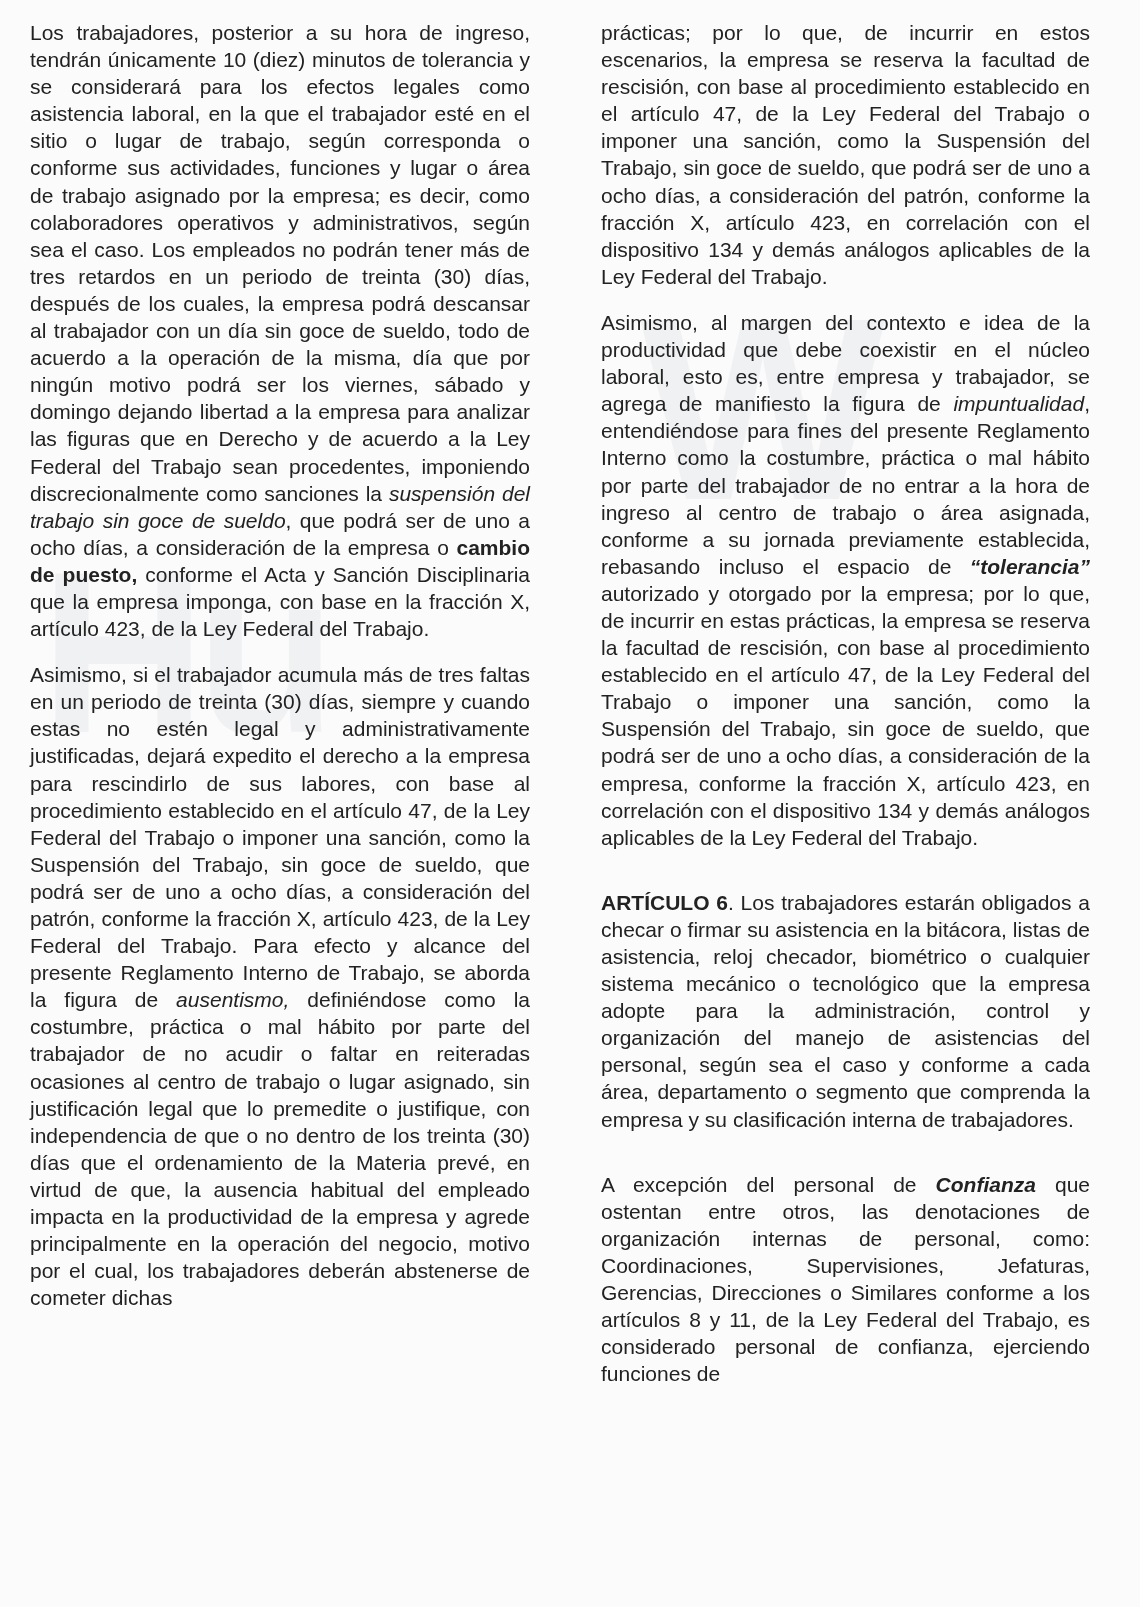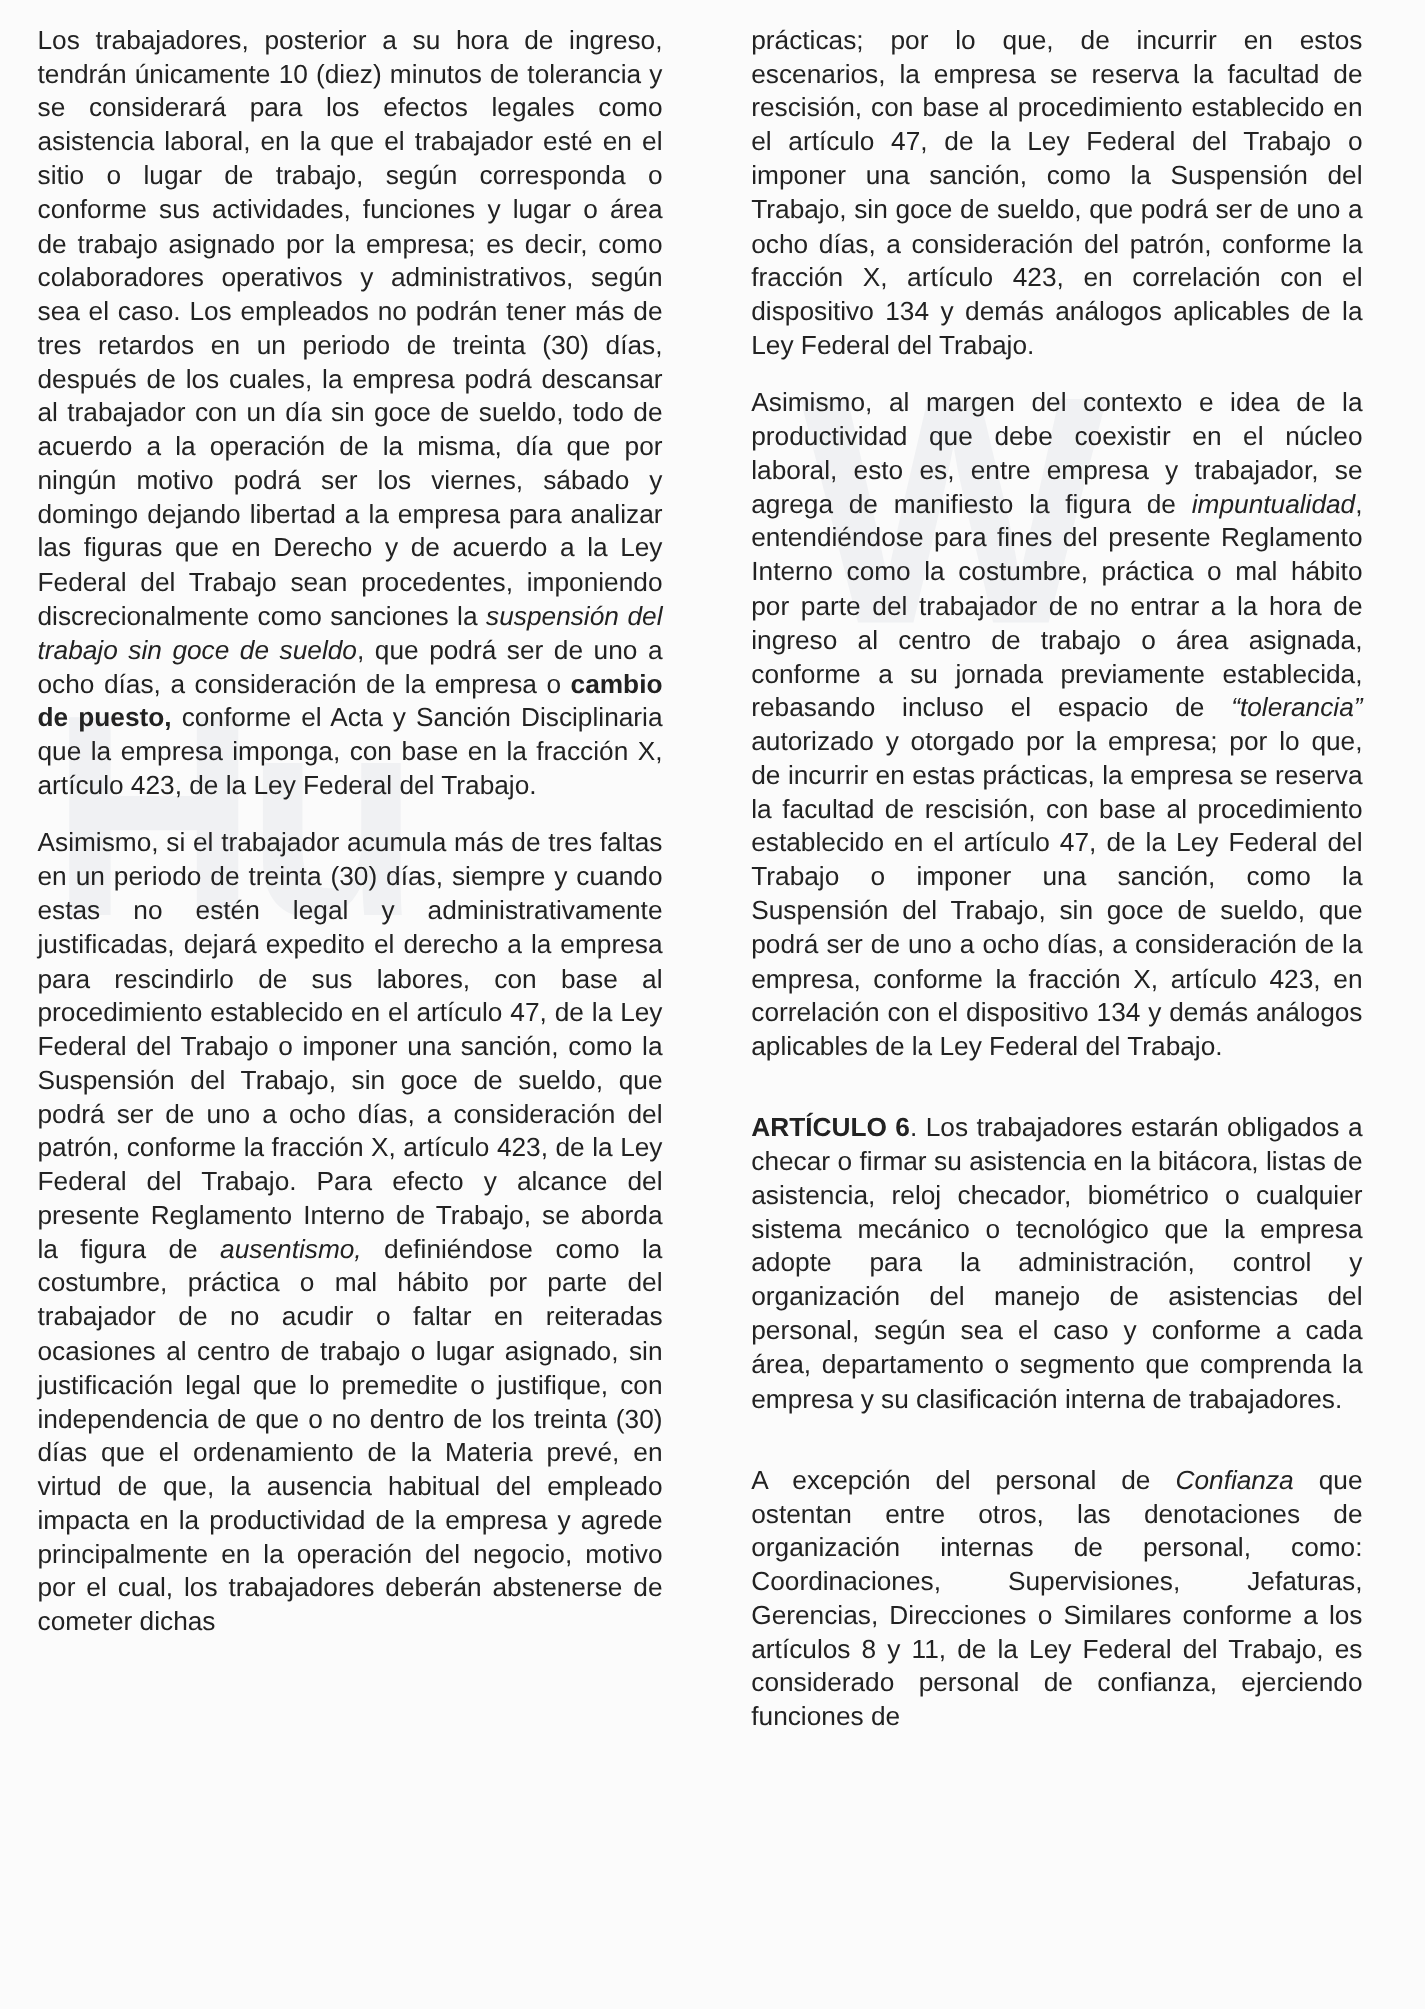--- a/index.html
+++ b/index.html
@@ -19,21 +19,21 @@
       line-height: 27.1px;
       text-align: justify;
       hyphens: none;
     }
     .col-left { left: 30px; width: 500px; }
     .col-right { left: 601px; width: 489px; }
     .para { margin: 0 0 19px 0; }
     .para.gap-large { margin-top: 38px; }
     .b { font-weight: bold; }
     .bi { font-weight: normal; font-style: italic; }
-    .i { font-style: italic; }
+    .i { font-style: italic; font-weight: bold; }
     .watermark {
       position: absolute;
       color: rgba(120,130,150,0.08);
       font-weight: bold;
       font-family: "Liberation Sans", sans-serif;
       pointer-events: none;
     }
   </style>
 </head>
 <body>

